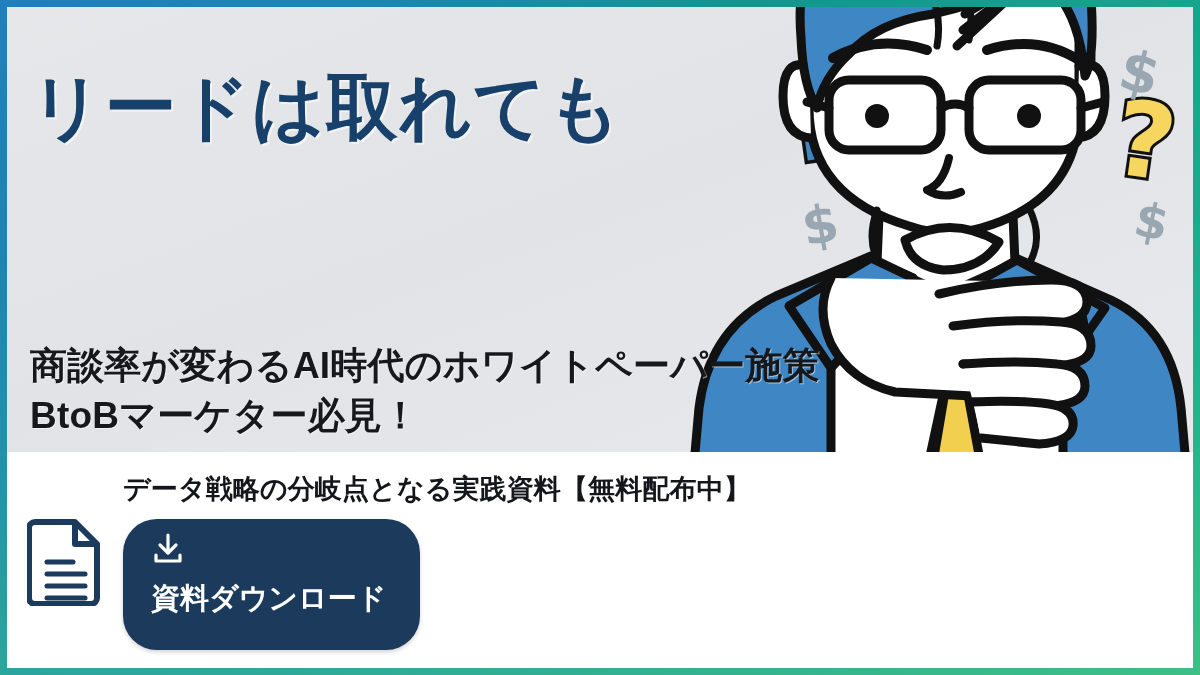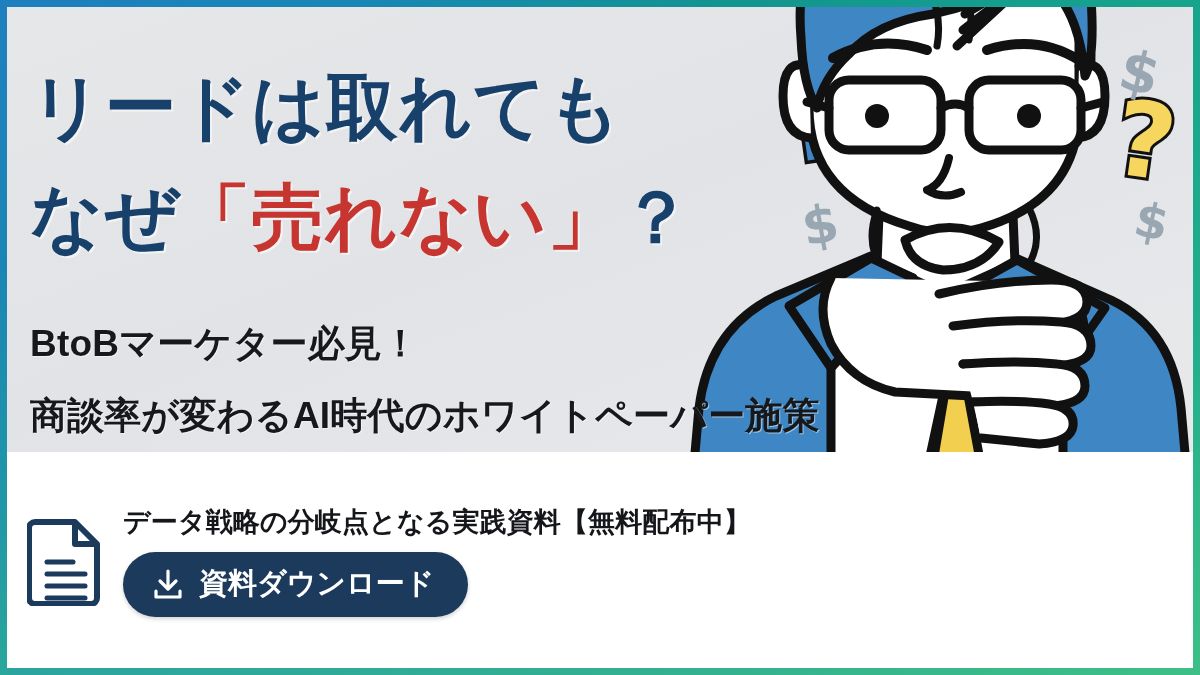--- a/index.html
+++ b/index.html
@@ -83,28 +83,29 @@
     display:flex; align-items:center;
   }
   .doc-icon{ margin-left:20px; width:78px; height:92px; flex:0 0 auto; }
   .doc-icon svg{ display:block; width:100%; height:100%; }
   .cta-text{ margin-left:18px; display:flex; flex-direction:column; gap:12px; }
   .cta-lead{
     font-size:27px; font-weight:bold; color:#14161a; white-space:nowrap;
     letter-spacing:0.005em;
   }
   .dl-btn{
-    display:inline-flex; align-items:center; gap:14px;
+    display:inline-flex; align-items:flex-start; gap:14px;
     background:#1c3a5c; color:#ffffff;
     border:none; border-radius:34px;
-    padding:12px 34px 13px 28px;
+    padding:12px 34px 31px 28px;
     font-size:29px; font-weight:bold;
     font-family:"Liberation Sans","DejaVu Sans",sans-serif;
     white-space:nowrap; cursor:pointer; align-self:flex-start;
     box-shadow:0 2px 4px rgba(0,0,0,0.18);
+    flex-direction:column;
   }
   .dl-btn .dl-ico{ width:34px; height:34px; flex:0 0 auto; }
   .dl-btn .dl-ico svg{ display:block; width:100%; height:100%; }
 </style>
 </head>
 <body>
 
 <div class="banner">
 
   <div class="frame-top"></div>
@@ -181,26 +182,25 @@
           <path d="M258 486 Q318 472 370 472 Q406 472 406 494 Q406 514 368 516 L276 518" fill="#fff"></path>
           <path d="M272 518 Q330 510 380 514 Q410 516 410 538 Q410 556 374 558 L282 556" fill="#fff"></path>
           <path d="M282 556 Q334 552 376 556 Q404 558 404 578 Q404 596 370 598 L292 594" fill="#fff"></path>
           <path d="M292 594 Q338 592 368 596 Q394 600 392 618 Q390 634 358 636 L300 630" fill="#fff"></path>
         </g>
       </svg>
     </div>
 
     <div class="headline">
       <div class="hl-line l1">リードは取れても</div>
-      <div class="hl-line l2"><span>なぜ</span><span class="hl-red">「売れない」</span><span>？</span></div>
     </div>
 
     <div class="subcopy">
+      <div class="sub-line s2">商談率が変わるAI時代のホワイトペーパー施策</div>
       <div class="sub-line s1">BtoBマーケター必見！</div>
-      <div class="sub-line s2">商談率が変わるAI時代のホワイトペーパー施策</div>
     </div>
 
   </div>
 
   <div class="cta-bar">
 
     <div class="doc-icon">
       <svg viewBox="0 0 78 92" xmlns="http://www.w3.org/2000/svg">
         <path d="M8 8 h40 l22 22 v54 a6 6 0 0 1 -6 6 h-56 a6 6 0 0 1 -6 -6 v-70 a6 6 0 0 1 6 -6 z" fill="#fff" stroke="#1c3a5c" stroke-width="6" stroke-linejoin="round"></path>
         <path d="M48 8 v22 h22" fill="none" stroke="#1c3a5c" stroke-width="6" stroke-linejoin="round"></path>

